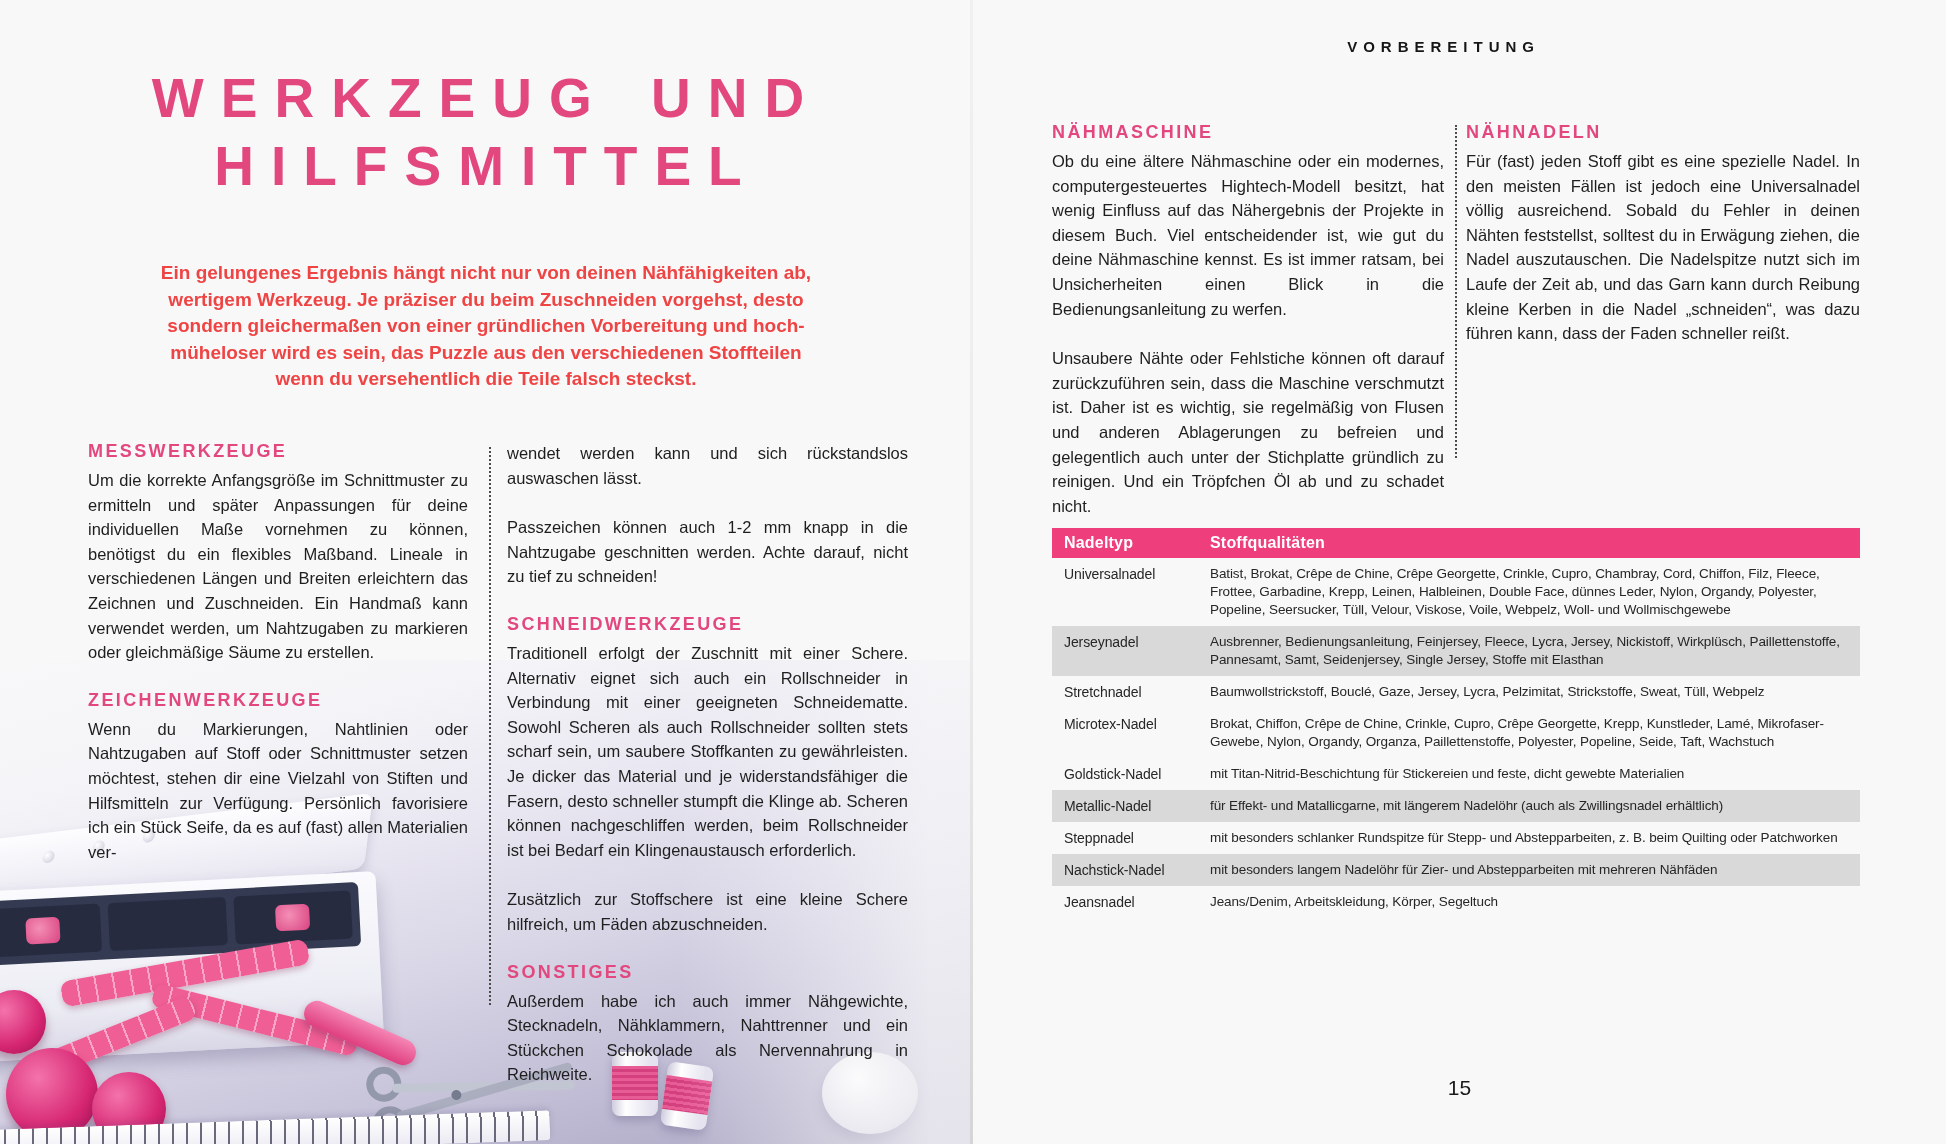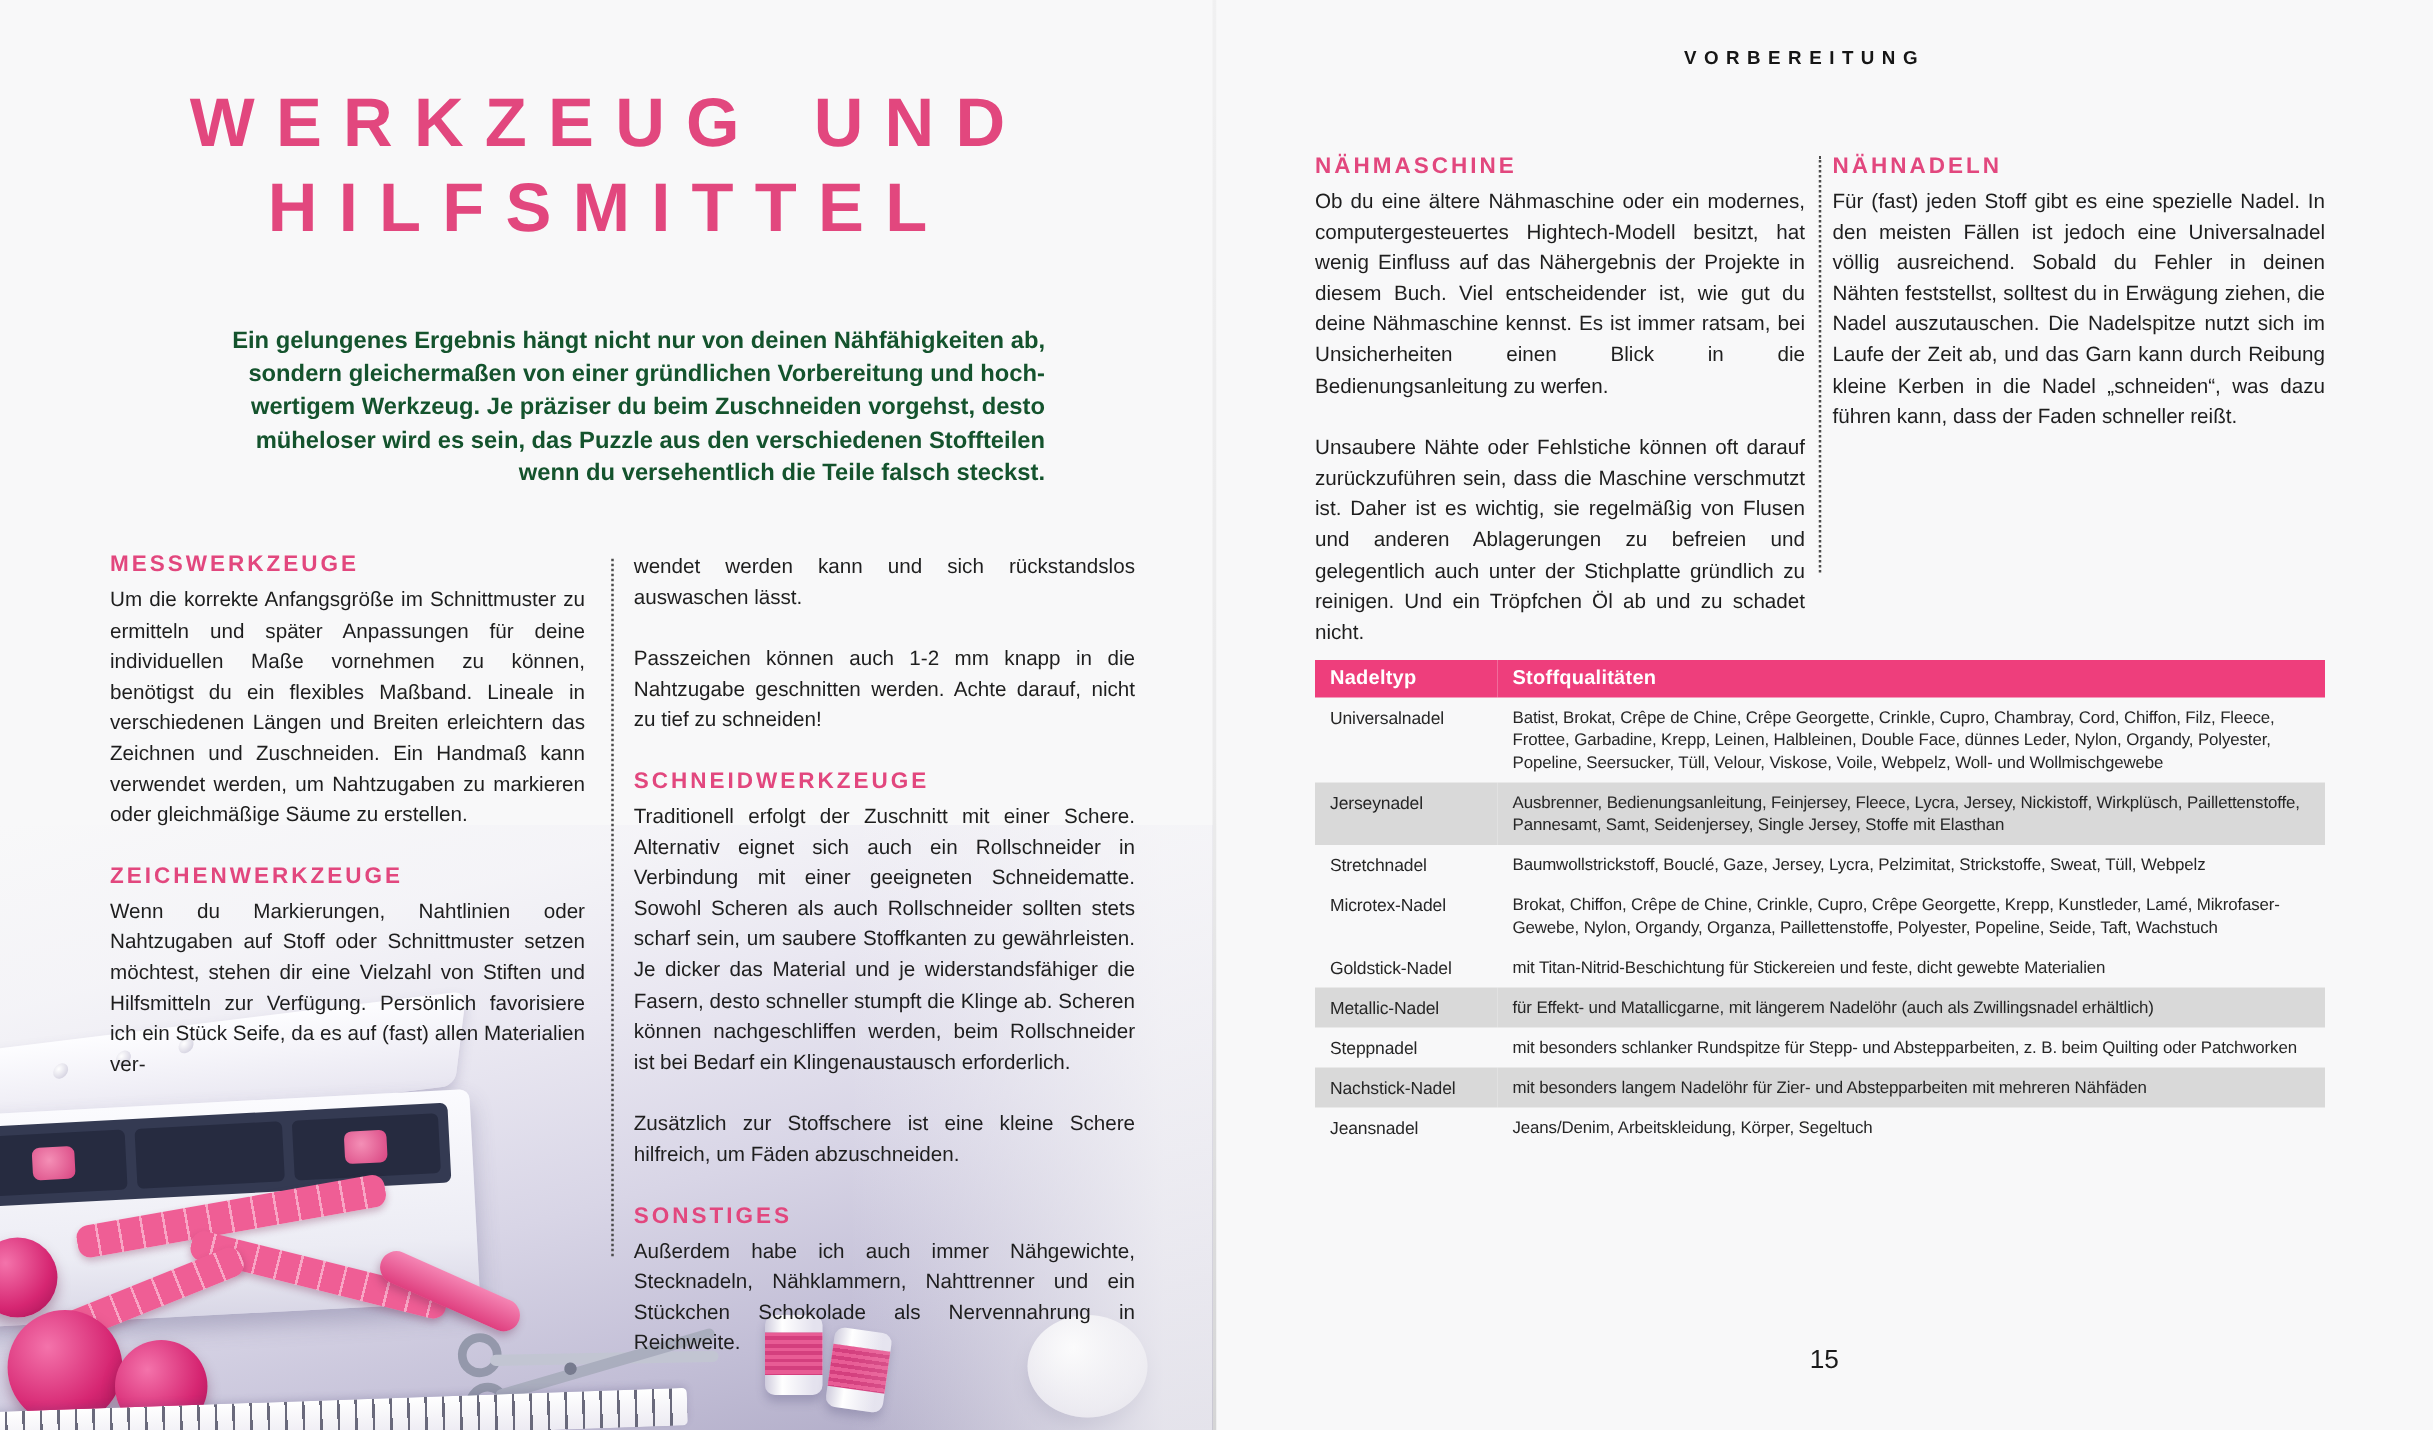--- a/index.html
+++ b/index.html
@@ -28,22 +28,22 @@
 
   
   .title{
     position:absolute;top:64px;left:0;width:973px;
     text-align:center;color:var(--accent-pink);
     font-size:55px;font-weight:bold;letter-spacing:17px;
     line-height:68px;word-spacing:10px;
   }
   .intro{
     position:absolute;top:260px;left:136px;width:700px;
-    text-align:right;font-weight:bold;font-size:19px;line-height:26.5px;
-    color:#14532d;
+    text-align:center;font-weight:bold;font-size:19px;line-height:26.5px;
+    color:#ef4444;
   }
   .lp-col{position:absolute;top:441px;}
   .lp-col-left{left:88px;width:380px;}
   .lp-col-right{left:507px;width:401px;}
   .lp-divider{
     position:absolute;left:489px;top:447px;height:558px;width:0;
     border-left:2px dotted #4b4b4b;
   }
   .sec-h{
     color:var(--accent-pink);font-weight:bold;font-size:18px;
@@ -213,22 +213,22 @@
       <div class="ph-ruler-tape"></div>
     </div>
 
     <h1 class="title">
       <span>WERKZEUG UND</span><br>
       <span>HILFSMITTEL</span>
     </h1>
 
     <div class="intro">
       <div>Ein gelungenes Ergebnis hängt nicht nur von deinen Nähfähigkeiten ab,</div>
+      <div>wertigem Werkzeug. Je präziser du beim Zuschneiden vorgehst, desto</div>
       <div>sondern gleichermaßen von einer gründlichen Vorbereitung und hoch-</div>
-      <div>wertigem Werkzeug. Je präziser du beim Zuschneiden vorgehst, desto</div>
       <div>müheloser wird es sein, das Puzzle aus den verschiedenen Stoffteilen</div>
       <div>wenn du versehentlich die Teile falsch steckst.</div>
     </div>
 
     <div class="lp-col lp-col-left">
       <h2 class="sec-h">MESSWERKZEUGE</h2>
       <p class="body-p">Um die korrekte Anfangsgröße im Schnittmuster zu ermitteln und später Anpassungen für deine individuellen Maße vornehmen zu können, benötigst du ein flexibles Maßband. Lineale in verschiedenen Längen und Breiten erleichtern das Zeichnen und Zuschneiden. Ein Handmaß kann verwendet werden, um Nahtzugaben zu markieren oder gleichmäßige Säume zu erstellen.</p>
       <h2 class="sec-h">ZEICHENWERKZEUGE</h2>
       <p class="body-p last">Wenn du Markierungen, Nahtlinien oder Nahtzugaben auf Stoff oder Schnittmuster setzen möchtest, stehen dir eine Vielzahl von Stiften und Hilfsmitteln zur Verfügung. Persönlich favorisiere ich ein Stück Seife, da es auf (fast) allen Materialien ver-</p>
     </div>

